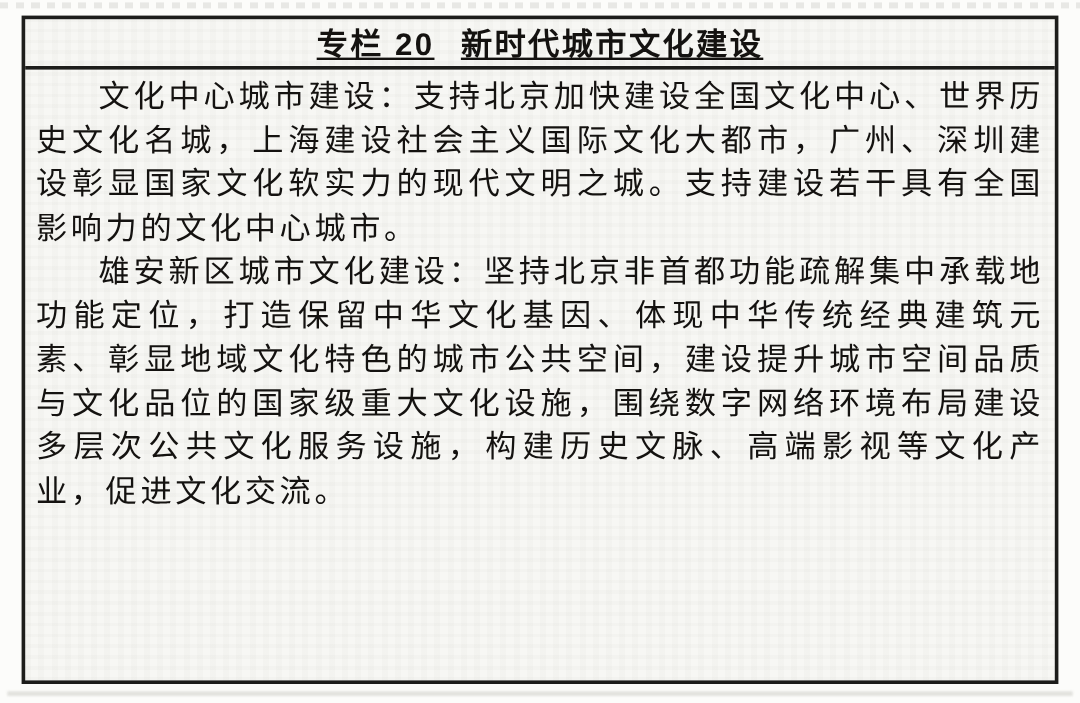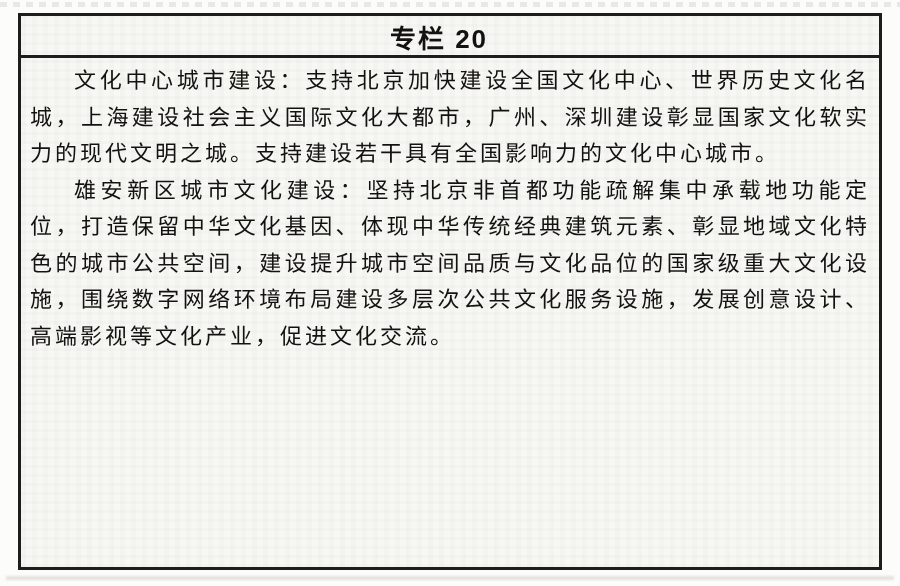--- a/index.html
+++ b/index.html
@@ -31,45 +31,46 @@
     border:3px solid var(--border-color);
     background:
       repeating-linear-gradient(0deg,rgba(180,180,172,.06) 0 3px,rgba(255,255,255,0) 3px 9px),
       repeating-linear-gradient(90deg,rgba(170,170,160,.05) 0 5px,rgba(255,255,255,0) 5px 11px),
       var(--panel-background);
     color:var(--text-color);
   }
   .panel-title{
     height:42px;
     border-bottom:3px solid var(--border-color);
-    display:flex;align-items:flex-end;justify-content:center;
+    display:flex;align-items:flex-start;justify-content:center;
     font-family:"Liberation Sans","DejaVu Sans",sans-serif;
-    font-weight:bold;font-size:26px;letter-spacing:2px;
+    font-weight:bold;font-size:26px;letter-spacing:2px;text-decoration:underline;
   }
   .panel-title .title-label{margin-right:22px;}
   .panel-body{
     padding:5px 9px 0 9px;
-    font-size:22px;
+    font-size:26px;
     line-height:36.5px;
     letter-spacing:3px;
   }
   .para{
     text-indent:2em;
     text-align:justify;
     text-align-last:left;
   }
 </style>
 </head>
 <body>
 
 <div class="scan-band-top"></div>
 
 <section class="panel">
   <header class="panel-title">
     <span class="title-label">专栏 20</span>
+    <span class="title-text">新时代城市文化建设</span>
   </header>
   <div class="panel-body">
     <p class="para">文化中心城市建设：支持北京加快建设全国文化中心、世界历史文化名城，上海建设社会主义国际文化大都市，广州、深圳建设彰显国家文化软实力的现代文明之城。支持建设若干具有全国影响力的文化中心城市。</p>
-    <p class="para">雄安新区城市文化建设：坚持北京非首都功能疏解集中承载地功能定位，打造保留中华文化基因、体现中华传统经典建筑元素、彰显地域文化特色的城市公共空间，建设提升城市空间品质与文化品位的国家级重大文化设施，围绕数字网络环境布局建设多层次公共文化服务设施，发展创意设计、高端影视等文化产业，促进文化交流。</p>
+    <p class="para">雄安新区城市文化建设：坚持北京非首都功能疏解集中承载地功能定位，打造保留中华文化基因、体现中华传统经典建筑元素、彰显地域文化特色的城市公共空间，建设提升城市空间品质与文化品位的国家级重大文化设施，围绕数字网络环境布局建设多层次公共文化服务设施，构建历史文脉、高端影视等文化产业，促进文化交流。</p>
   </div>
 </section>
 
 <div class="scan-band-bottom"></div>
 
 </body></html>

